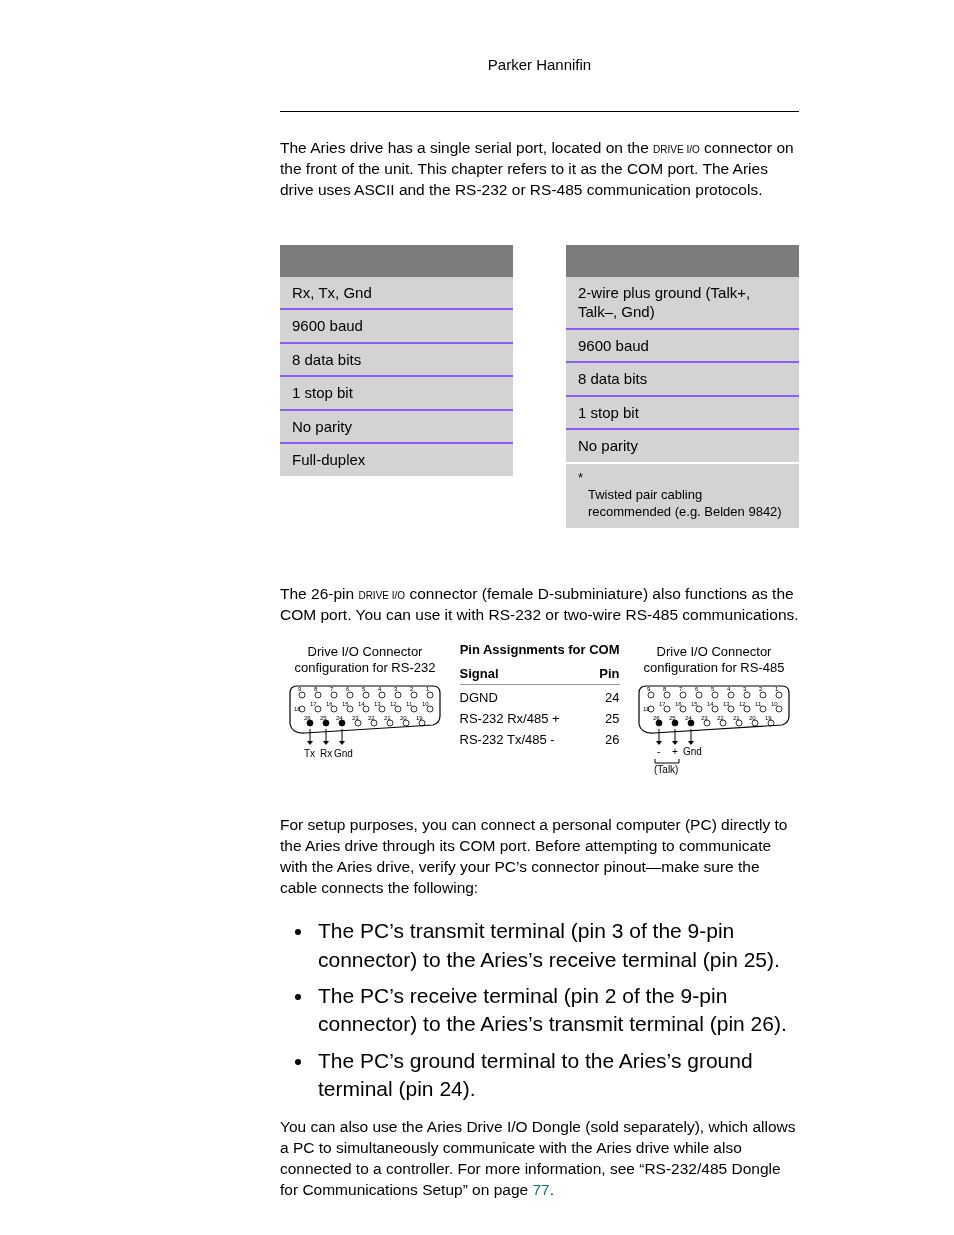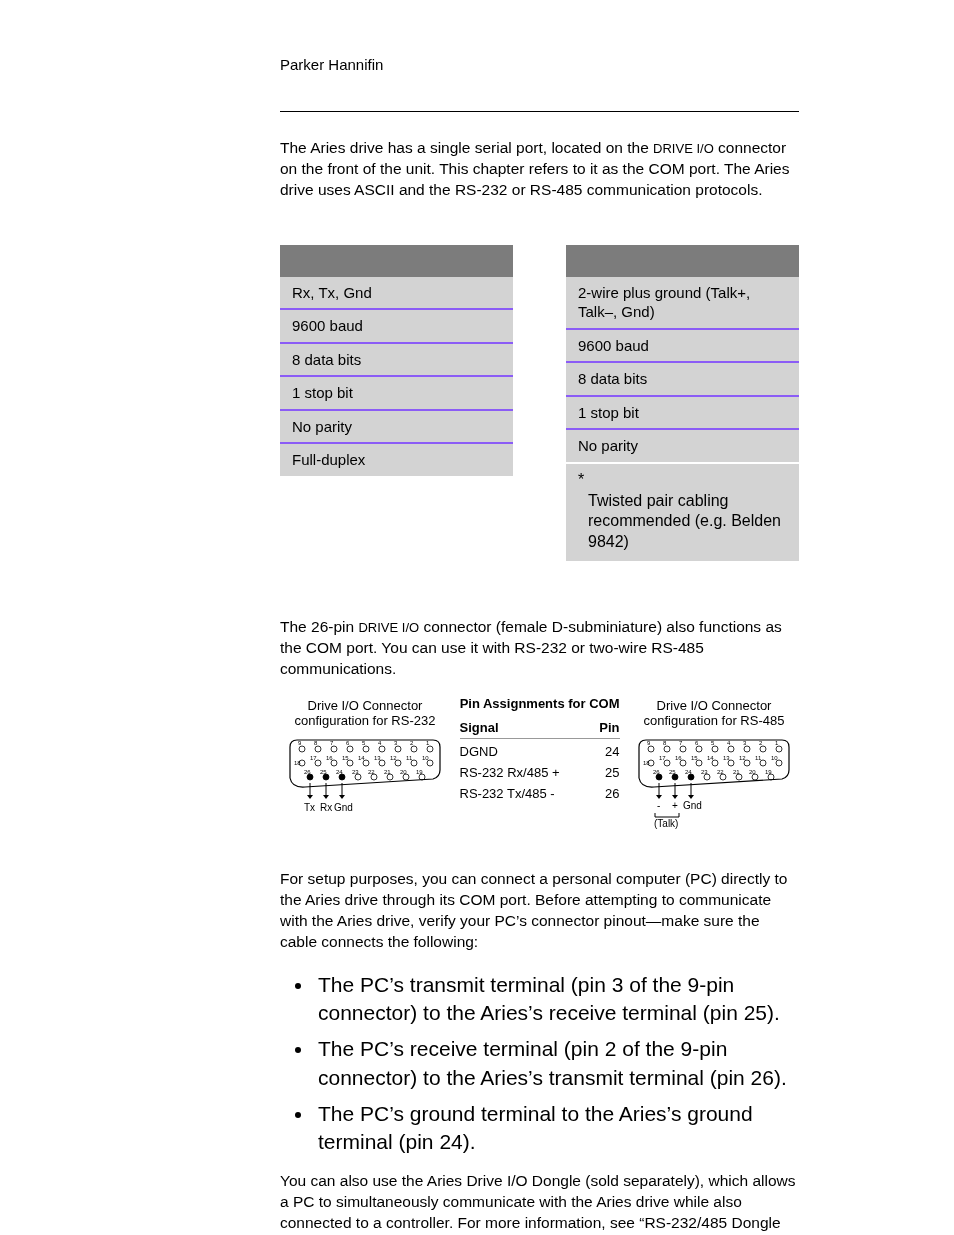--- a/index.html
+++ b/index.html
@@ -7,34 +7,35 @@
     padding: 0;
     background: #fff;
     font-family: Arial, Helvetica, sans-serif;
     color: #000;
     width: 954px;
   }
   .page {
     padding: 56px 155px 60px 280px;
   }
   .header {
+    text-align: center;
     font-size: 15px;
     margin-bottom: 38px;
   }
   .hr {
     border-top: 1px solid #000;
     margin-bottom: 26px;
   }
   .para {
     font-size: 15.5px;
     line-height: 1.35;
     margin-bottom: 18px;
   }
   .smallcaps {
-    font-size: 13px;
+    font-size: 10px;
     text-align: right;
   }
   .tables-row {
     display: flex;
     gap: 53px;
     margin-top: 44px;
     margin-bottom: 56px;
   }
   .tbl {
     width: 246px;
@@ -47,21 +48,21 @@
     background: #d3d3d3;
     padding: 6px 12px;
     font-size: 15px;
     line-height: 1.3;
     border-top: 2px solid #8b5cf6;
   }
   .tbl-cell.first { border-top: none; }
   .tbl-note {
     background: #d3d3d3;
     padding: 6px 12px 8px 12px;
-    font-size: 16px;
+    font-size: 13px;
     line-height: 1.3;
     border-top: 2px solid #fff;
   }
   .note-indent {
     display: inline-block;
     vertical-align: top;
   }
   .note-body {
     display: inline-block;
     vertical-align: top;

